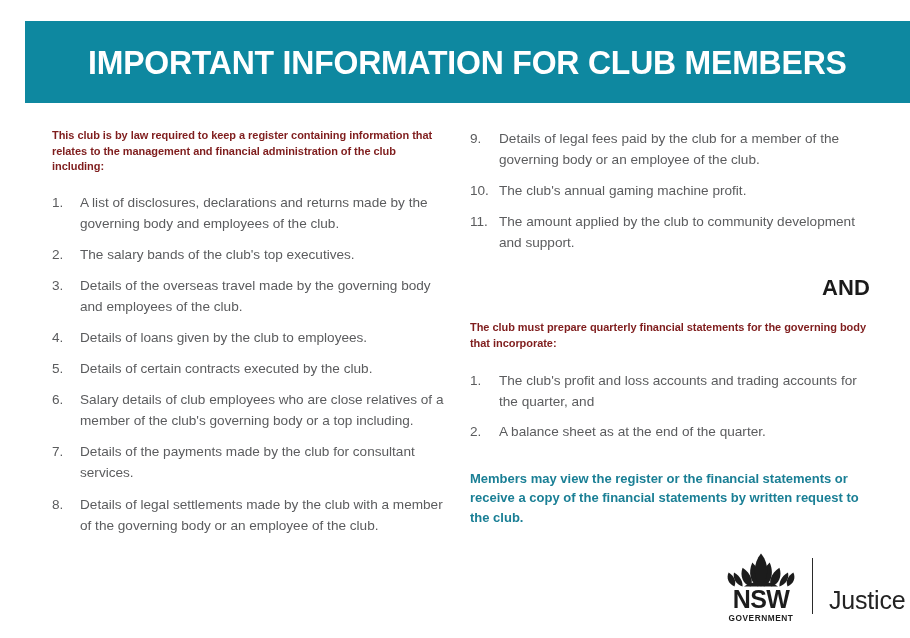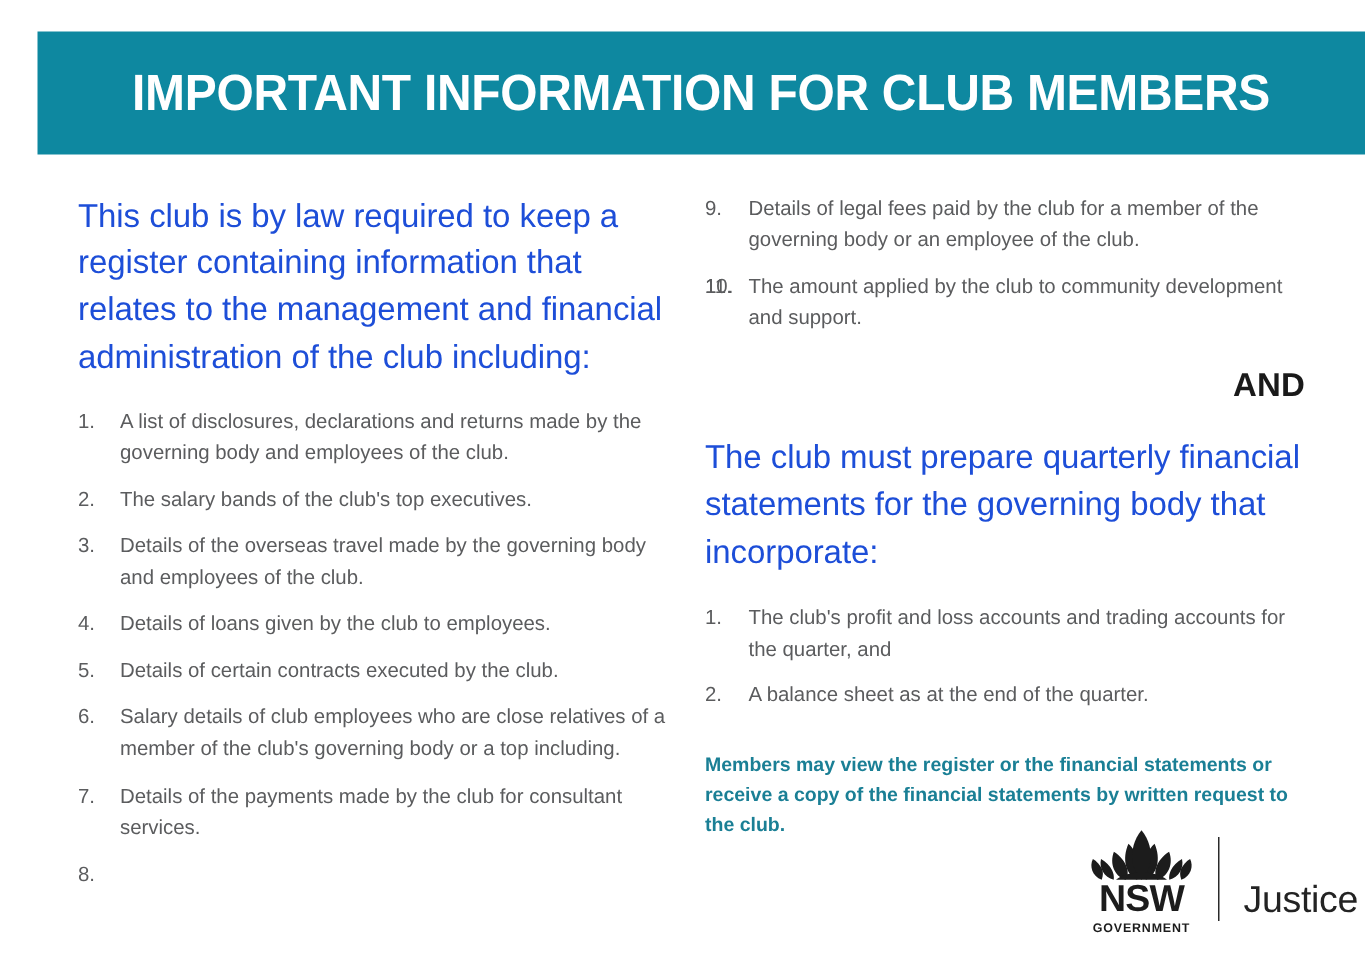--- a/index.html
+++ b/index.html
@@ -44,24 +44,24 @@
   
   .col {
     position: absolute;
     top: 128px;
   }
   .col-left  { left: 52px;  width: 392px; }
   .col-right { left: 470px; width: 400px; }
 
   
   .lead {
-    font-size: 22px;
+    font-size: 11px;
     line-height: 1.42;
-    font-weight: normal;
-    color: #1d4ed8;
+    font-weight: bold;
+    color: #7f1d1d;
     margin: 0 0 17px 0;
     letter-spacing: -0.05px;
   }
   .and-heading {
     font-size: 22px;
     font-weight: bold;
     color: #1a1a1a;
     margin: 22px 0 19px 0;
     letter-spacing: 0.1px;
     text-align: right;
@@ -195,33 +195,35 @@
     <li>
       <span class="num">6.</span>
       <span>Salary details of club employees who are close relatives of a member of the club's governing body or a top including.</span>
     </li>
     <li>
       <span class="num">7.</span>
       <span>Details of the payments made by the club for consultant services.</span>
     </li>
     <li>
       <span class="num">8.</span>
+      <span>Details of legal settlements made by the club with a member of the governing body or an employee of the club.</span>
     </li>
   </ol>
 </div>
 
 <div class="col col-right">
 
   <ol class="numlist start-nine">
     <li>
       <span class="num">9.</span>
       <span>Details of legal fees paid by the club for a member of the governing body or an employee of the club.</span>
     </li>
     <li>
       <span class="num">10.</span>
+      <span>The club's annual gaming machine profit.</span>
     </li>
     <li>
       <span class="num">11.</span>
       <span>The amount applied by the club to community development and support.</span>
     </li>
   </ol>
 
   <div class="and-heading">AND</div>
 
   <p class="lead second">The club must prepare quarterly financial statements for the governing body that incorporate:</p>

